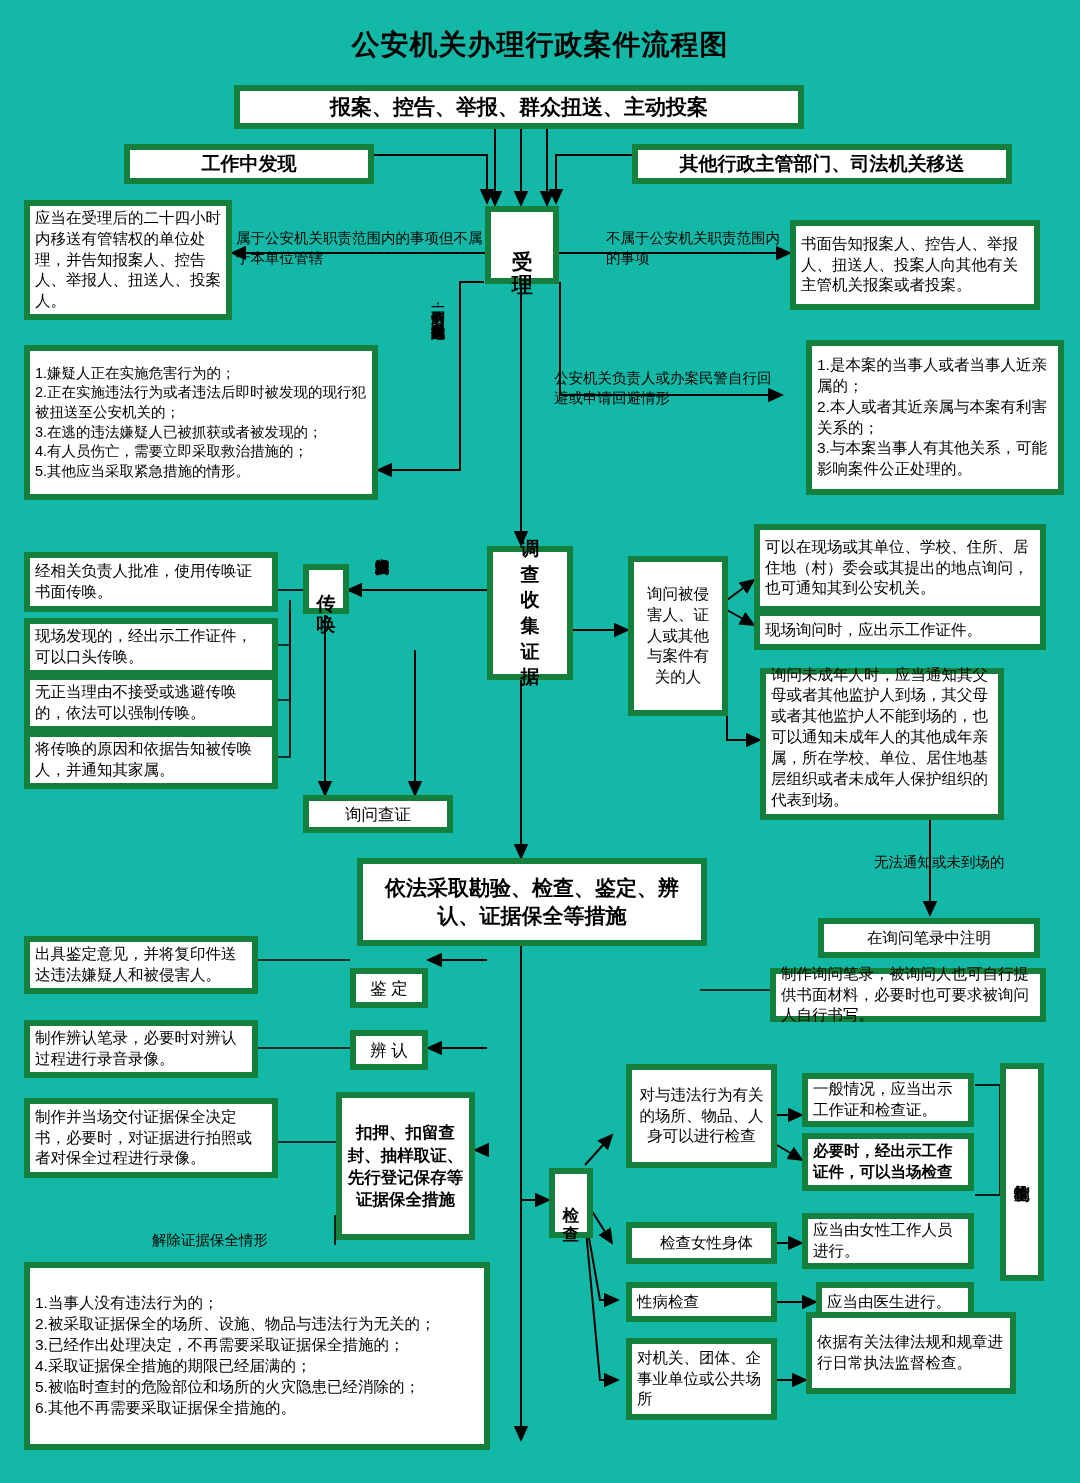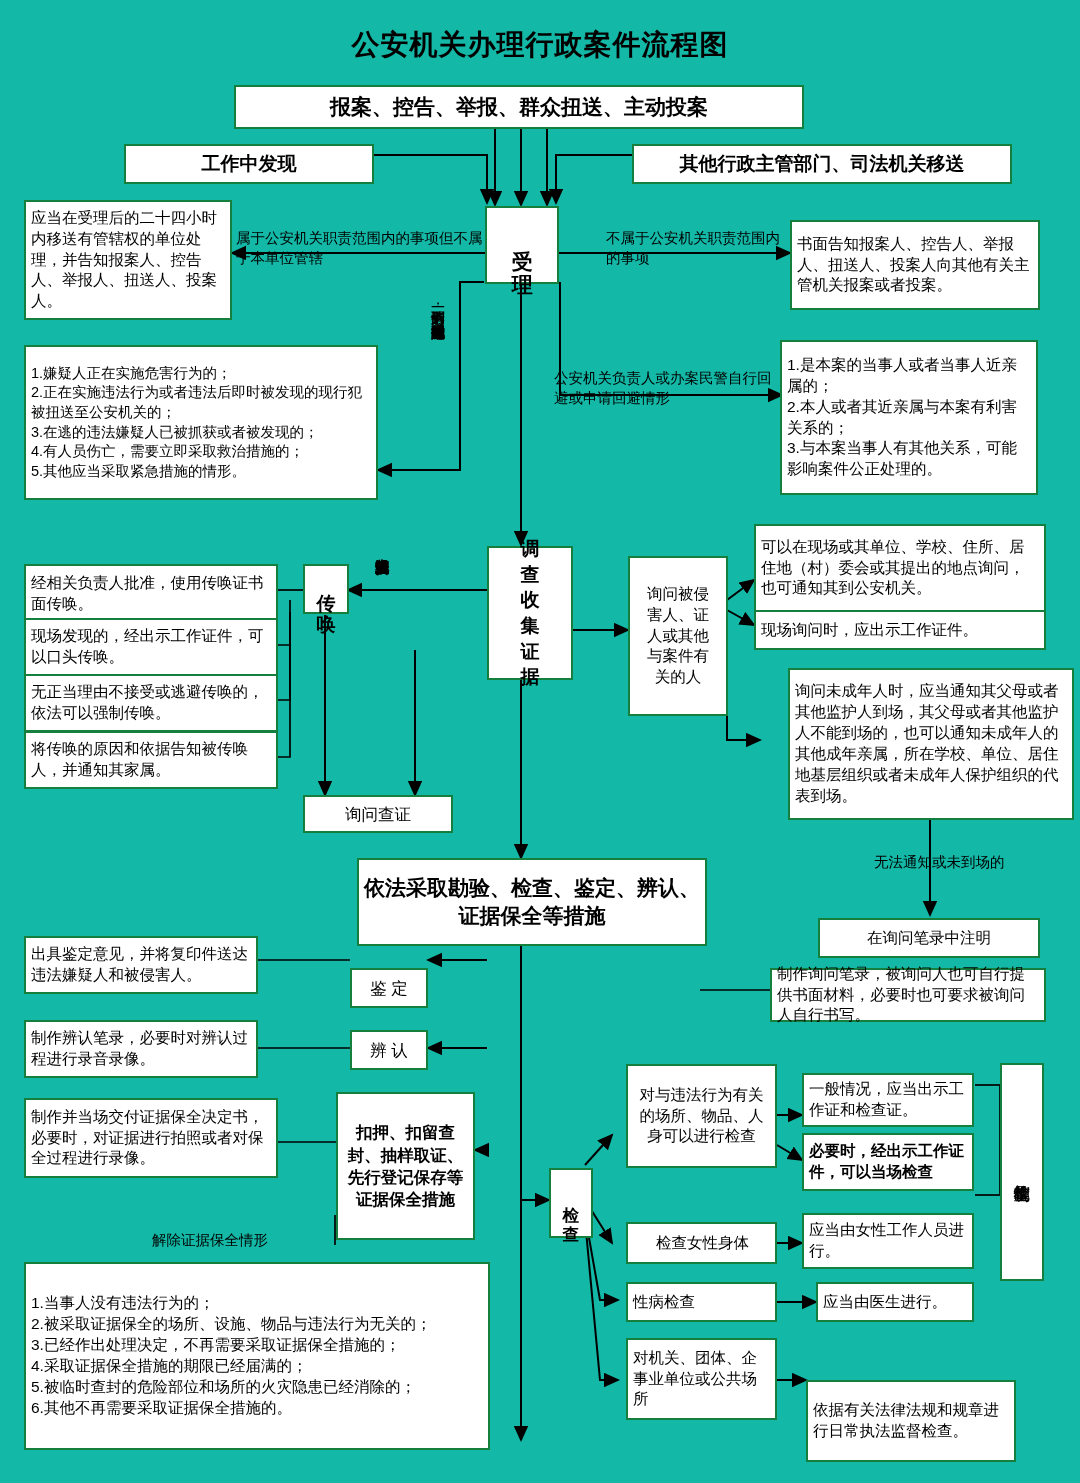--- a/index.html
+++ b/index.html
@@ -24,21 +24,21 @@
     top: 26px;
     width: 1080px;
     text-align: center;
     font-size: 28px;
     font-weight: bold;
     letter-spacing: 1px;
   }
   .box {
     position: absolute;
     box-sizing: border-box;
-    border: 2px solid #15803d;
+    border: 6px solid #15803d;
     background: #fff;
     display: flex;
     align-items: center;
     justify-content: center;
     text-align: center;
     line-height: 1.35;
     padding: 3px 5px;
   }
   .box.left {
     text-align: left;
@@ -197,35 +197,35 @@
   </div>
 
   <div class="box left f14" style="left:24px; top:345px; width:354px; height:155px;">
     <span style="white-space:pre-wrap;">1.嫌疑人正在实施危害行为的；
 2.正在实施违法行为或者违法后即时被发现的现行犯被扭送至公安机关的；
 3.在逃的违法嫌疑人已被抓获或者被发现的；
 4.有人员伤亡，需要立即采取救治措施的；
 5.其他应当采取紧急措施的情形。</span>
   </div>
 
-  <div class="box left f15" style="left:780px; top:340px; width:258px; height:155px;">
+  <div class="box left f15" style="left:806px; top:340px; width:258px; height:155px;">
     <span style="white-space:pre-wrap;">1.是本案的当事人或者当事人近亲属的；
 2.本人或者其近亲属与本案有利害关系的；
 3.与本案当事人有其他关系，可能影响案件公正处理的。</span>
   </div>
 
   <div class="box f19 b-bold" style="left:487px; top:546px; width:86px; height:134px;">
     <span style="width:30px;">调查收集证据</span>
   </div>
 
   <div class="box f19 b-bold" style="left:303px; top:564px; width:46px; height:50px;">
     <span class="vert">传 唤</span>
   </div>
 
-  <div class="box left f15" style="left:24px; top:564px; width:254px; height:60px;justify-content:flex-end;">
+  <div class="box left f15" style="left:24px; top:552px; width:254px; height:60px;justify-content:flex-end;">
     <span>经相关负责人批准，使用传唤证书面传唤。</span>
   </div>
   <div class="box left f15" style="left:24px; top:618px; width:254px; height:58px;">
     <span>现场发现的，经出示工作证件，可以口头传唤。</span>
   </div>
   <div class="box left f15" style="left:24px; top:674px; width:254px; height:58px;">
     <span>无正当理由不接受或逃避传唤的，依法可以强制传唤。</span>
   </div>
   <div class="box left f15" style="left:24px; top:731px; width:254px; height:58px;">
     <span>将传唤的原因和依据告知被传唤人，并通知其家属。</span>
@@ -239,21 +239,21 @@
     <span style="width:68px;">询问被侵害人、证人或其他与案件有关的人</span>
   </div>
 
   <div class="box left f15" style="left:754px; top:524px; width:292px; height:88px;">
     <span>可以在现场或其单位、学校、住所、居住地（村）委会或其提出的地点询问，也可通知其到公安机关。</span>
   </div>
   <div class="box left f15" style="left:754px; top:610px; width:292px; height:40px;">
     <span>现场询问时，应出示工作证件。</span>
   </div>
 
-  <div class="box left f15" style="left:788px; top:668px; width:286px; height:152px;">
+  <div class="box left f15" style="left:760px; top:668px; width:244px; height:152px;align-items:flex-end;">
     <span>询问未成年人时，应当通知其父母或者其他监护人到场，其父母或者其他监护人不能到场的，也可以通知未成年人的其他成年亲属，所在学校、单位、居住地基层组织或者未成年人保护组织的代表到场。</span>
   </div>
 
   <div class="box f15" style="left:818px; top:918px; width:222px; height:40px;">
     <span>在询问笔录中注明</span>
   </div>
 
   <div class="box left f15" style="left:770px; top:968px; width:276px; height:54px;">
     <span>制作询问笔录，被询问人也可自行提供书面材料，必要时也可要求被询问人自行书写。</span>
   </div>
@@ -316,21 +316,21 @@
   <div class="box left f15" style="left:626px; top:1282px; width:151px; height:40px;">
     <span>性病检查</span>
   </div>
   <div class="box left f15" style="left:816px; top:1282px; width:158px; height:40px;">
     <span>应当由医生进行。</span>
   </div>
 
   <div class="box left f15" style="left:626px; top:1338px; width:151px; height:82px;">
     <span>对机关、团体、企事业单位或公共场所</span>
   </div>
-  <div class="box left f15" style="left:806px; top:1380px; width:210px; height:82px;">
+  <div class="box left f15" style="left:806px; top:1312px; width:210px; height:82px;">
     <span>依据有关法律法规和规章进行日常执法监督检查。</span>
   </div>
 
   <div class="box f16" style="left:1000px; top:1063px; width:44px; height:218px;">
     <span class="vert">制作检查笔录</span>
   </div>
 
   <div class="lbl" style="left:236px; top:228px; width:248px;">属于公安机关职责范围内的事项但不属于本单位管辖</div>
 
   <div class="lbl" style="left:606px; top:228px; width:182px;">不属于公安机关职责范围内的事项</div>

